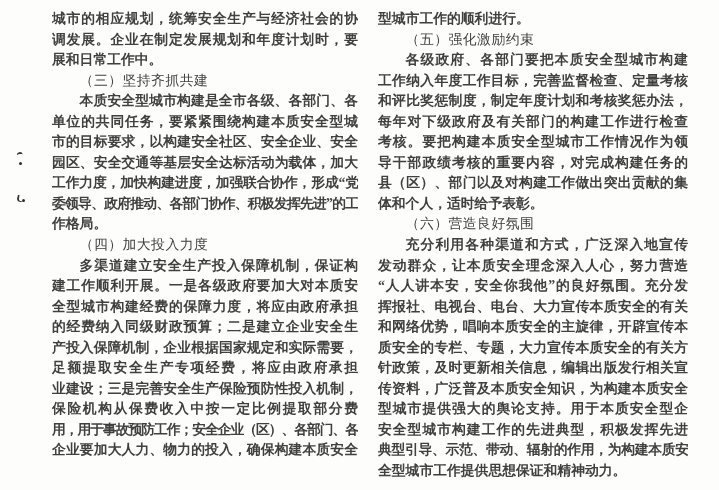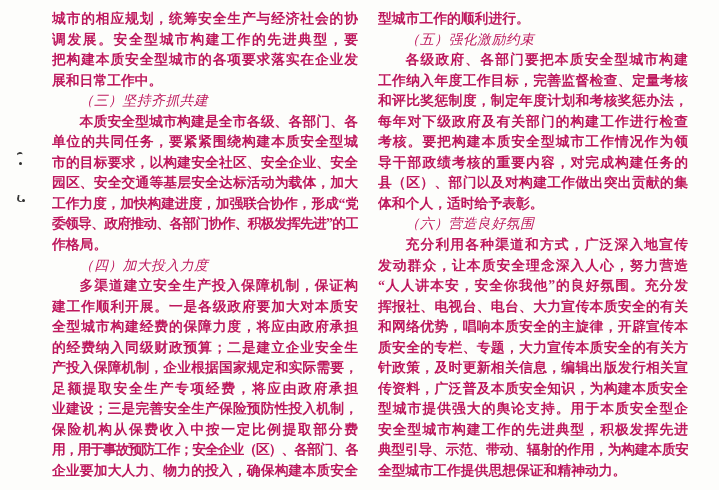--- a/index.html
+++ b/index.html
@@ -18,37 +18,36 @@
   .col {
     position: absolute;
     top: 9px;
   }
   .col-left  { left: 52px;  width: 306px; }
   .col-right { left: 378px; width: 310px; }
   .line {
     height: 20.55px;
     line-height: 20.55px;
     font-size: 13.8px;
-    color: #be185d;
+    color: #404040;
     overflow: hidden;
     white-space: normal;
     text-align: justify;
     text-align-last: justify;
     font-weight: 600;
   }
   .line.end {
     text-align-last: left;
   }
   .line.indent {
     text-indent: 2em;
   }
   .line.heading {
     text-align-last: left;
     text-indent: 2em;
-    font-style: italic;
     font-weight: 500;
     letter-spacing: 0.5px;
   }
   .line.tight {
     letter-spacing: -1.1px;
   }
   
   .speck {
     position: absolute;
     width: 9px;
@@ -95,22 +94,21 @@
   }
 </style>
 </head>
 <body>
 
 <div class="page">
   <div class="speck speck-1"></div>
   <div class="speck speck-2"></div>
   <div class="col col-left">
       <div class="line body">城市的相应规划，统筹安全生产与经济社会的协</div>
-      <div class="line body">调发展。安全型城市构建工作的先进典型，要</div>
-      <div class="line body">把构建本质安全型城市的各项要求落实在企业发</div>
+      <div class="line body">调发展。企业在制定发展规划和年度计划时，要</div>
       <div class="line end">展和日常工作中。</div>
       <div class="line heading">（三）坚持齐抓共建</div>
       <div class="line indent">本质安全型城市构建是全市各级、各部门、各</div>
       <div class="line body">单位的共同任务，要紧紧围绕构建本质安全型城</div>
       <div class="line body">市的目标要求，以构建安全社区、安全企业、安全</div>
       <div class="line body">园区、安全交通等基层安全达标活动为载体，加大</div>
       <div class="line body tight">工作力度，加快构建进度，加强联合协作，形成“党</div>
       <div class="line body tight">委领导、政府推动、各部门协作、积极发挥先进”的工</div>
       <div class="line end">作格局。</div>
       <div class="line heading">（四）加大投入力度</div>

